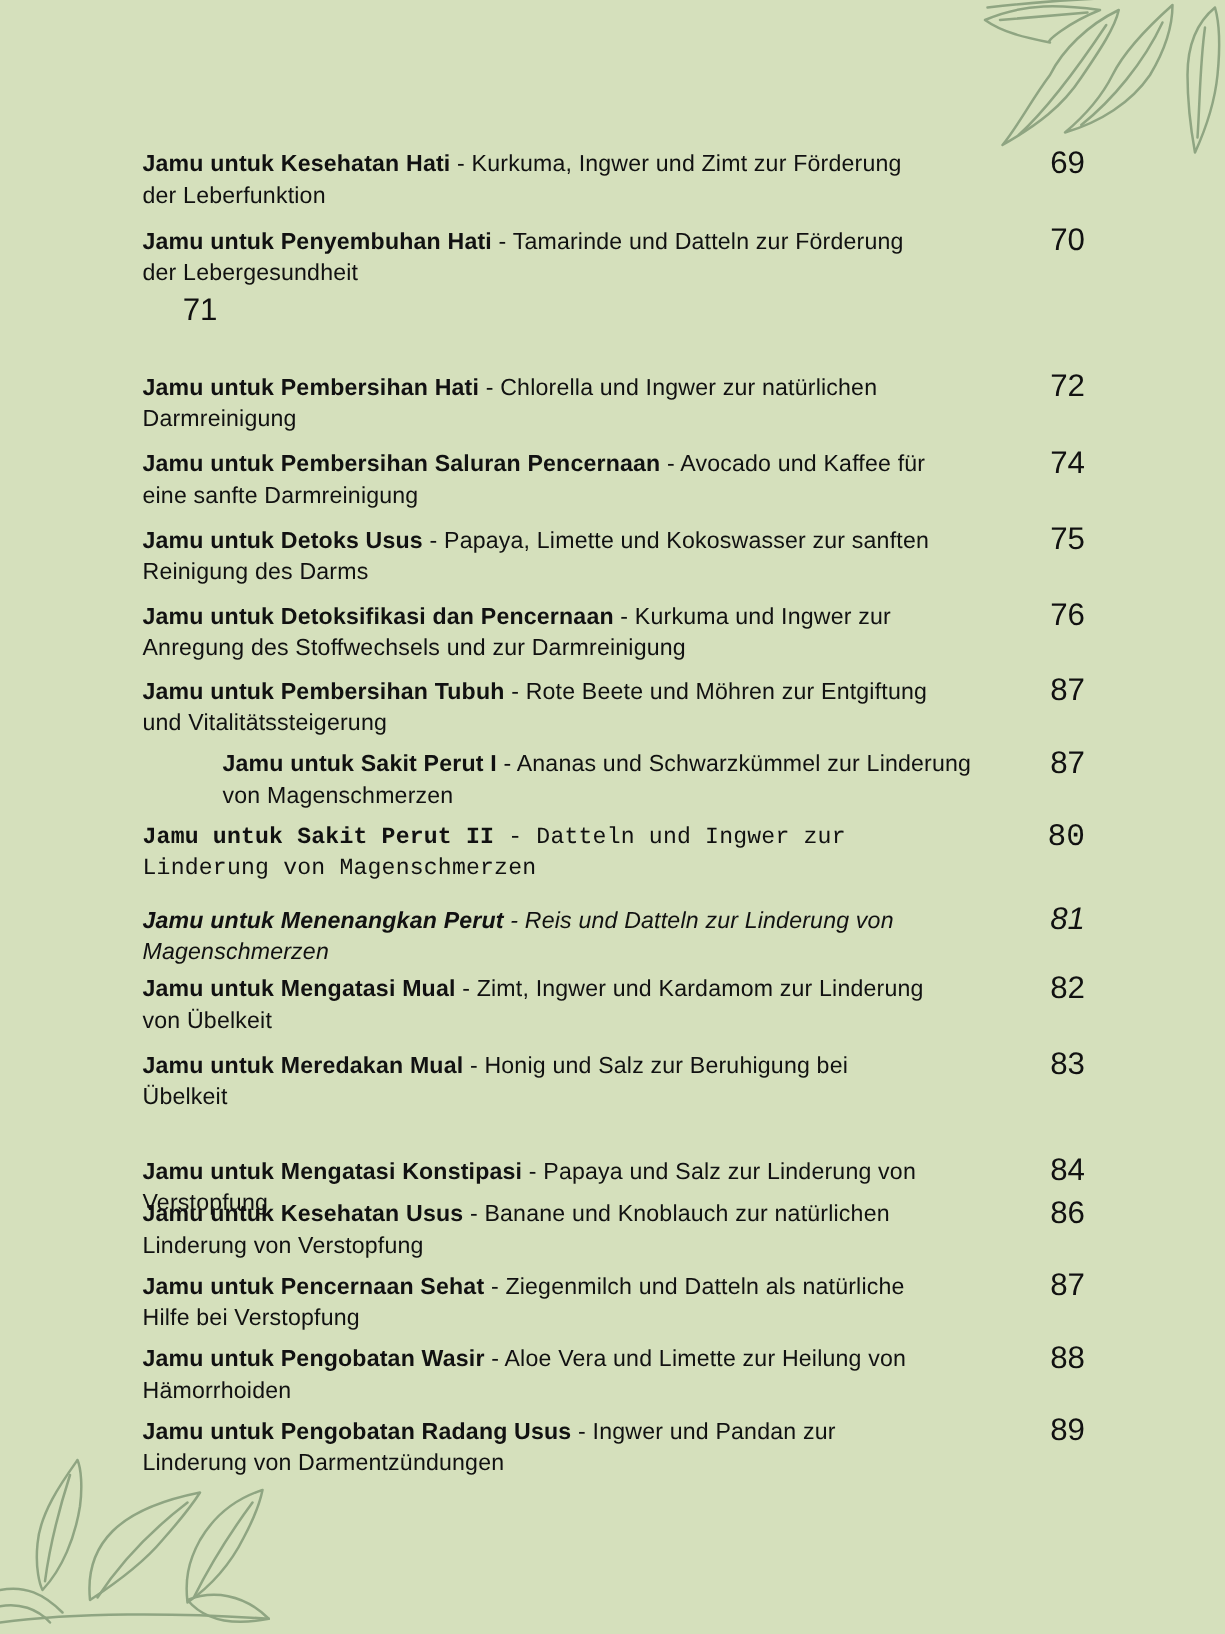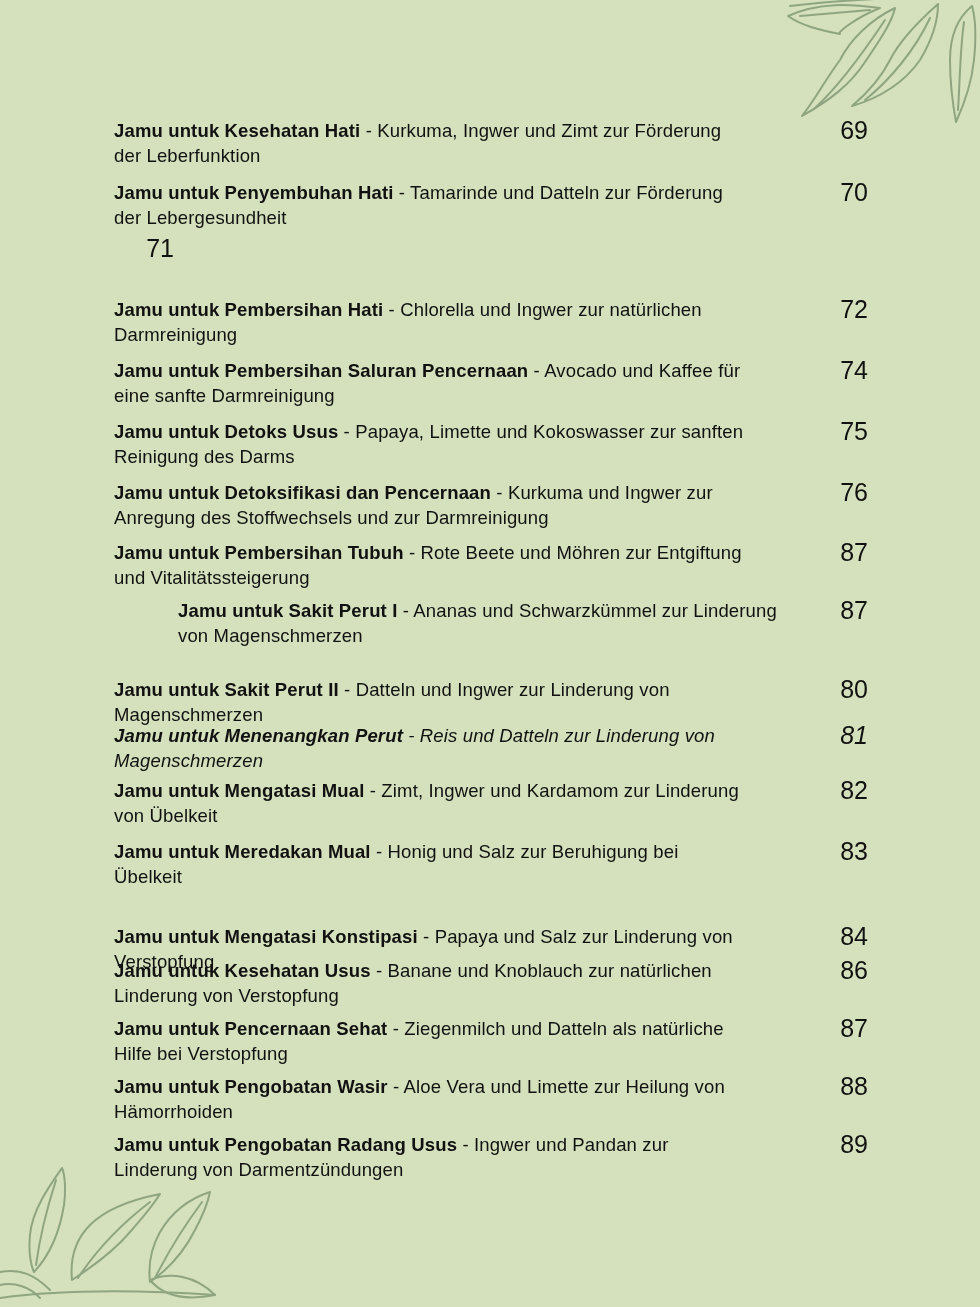--- a/index.html
+++ b/index.html
@@ -131,21 +131,21 @@
   <div class="toc-entry" style="top:422px;">
     <div class="toc-text"><span class="toc-title">Jamu untuk Pembersihan Tubuh</span><span class="toc-sep"> - </span><span class="toc-desc">Rote Beete und Möhren zur Entgiftung und Vitalitätssteigerung</span></div>
     <div class="toc-page">87</div>
   </div>
 
   <div class="toc-entry" style="top:480px;justify-content:flex-end;">
     <div class="toc-text"><span class="toc-title">Jamu untuk Sakit Perut I</span><span class="toc-sep"> - </span><span class="toc-desc">Ananas und Schwarzkümmel zur Linderung von Magenschmerzen</span></div>
     <div class="toc-page">87</div>
   </div>
 
-  <div class="toc-entry" style="top:559px;">
+  <div class="toc-entry" style="top:539px;font-family:Liberation Mono, monospace;">
     <div class="toc-text"><span class="toc-title">Jamu untuk Sakit Perut II</span><span class="toc-sep"> - </span><span class="toc-desc">Datteln und Ingwer zur Linderung von Magenschmerzen</span></div>
     <div class="toc-page">80</div>
   </div>
 
   <div class="toc-entry" style="top:605px;font-style:italic;">
     <div class="toc-text"><span class="toc-title">Jamu untuk Menenangkan Perut</span><span class="toc-sep"> - </span><span class="toc-desc">Reis und Datteln zur Linderung von Magenschmerzen</span></div>
     <div class="toc-page">81</div>
   </div>
 
   <div class="toc-entry" style="top:660px;">

